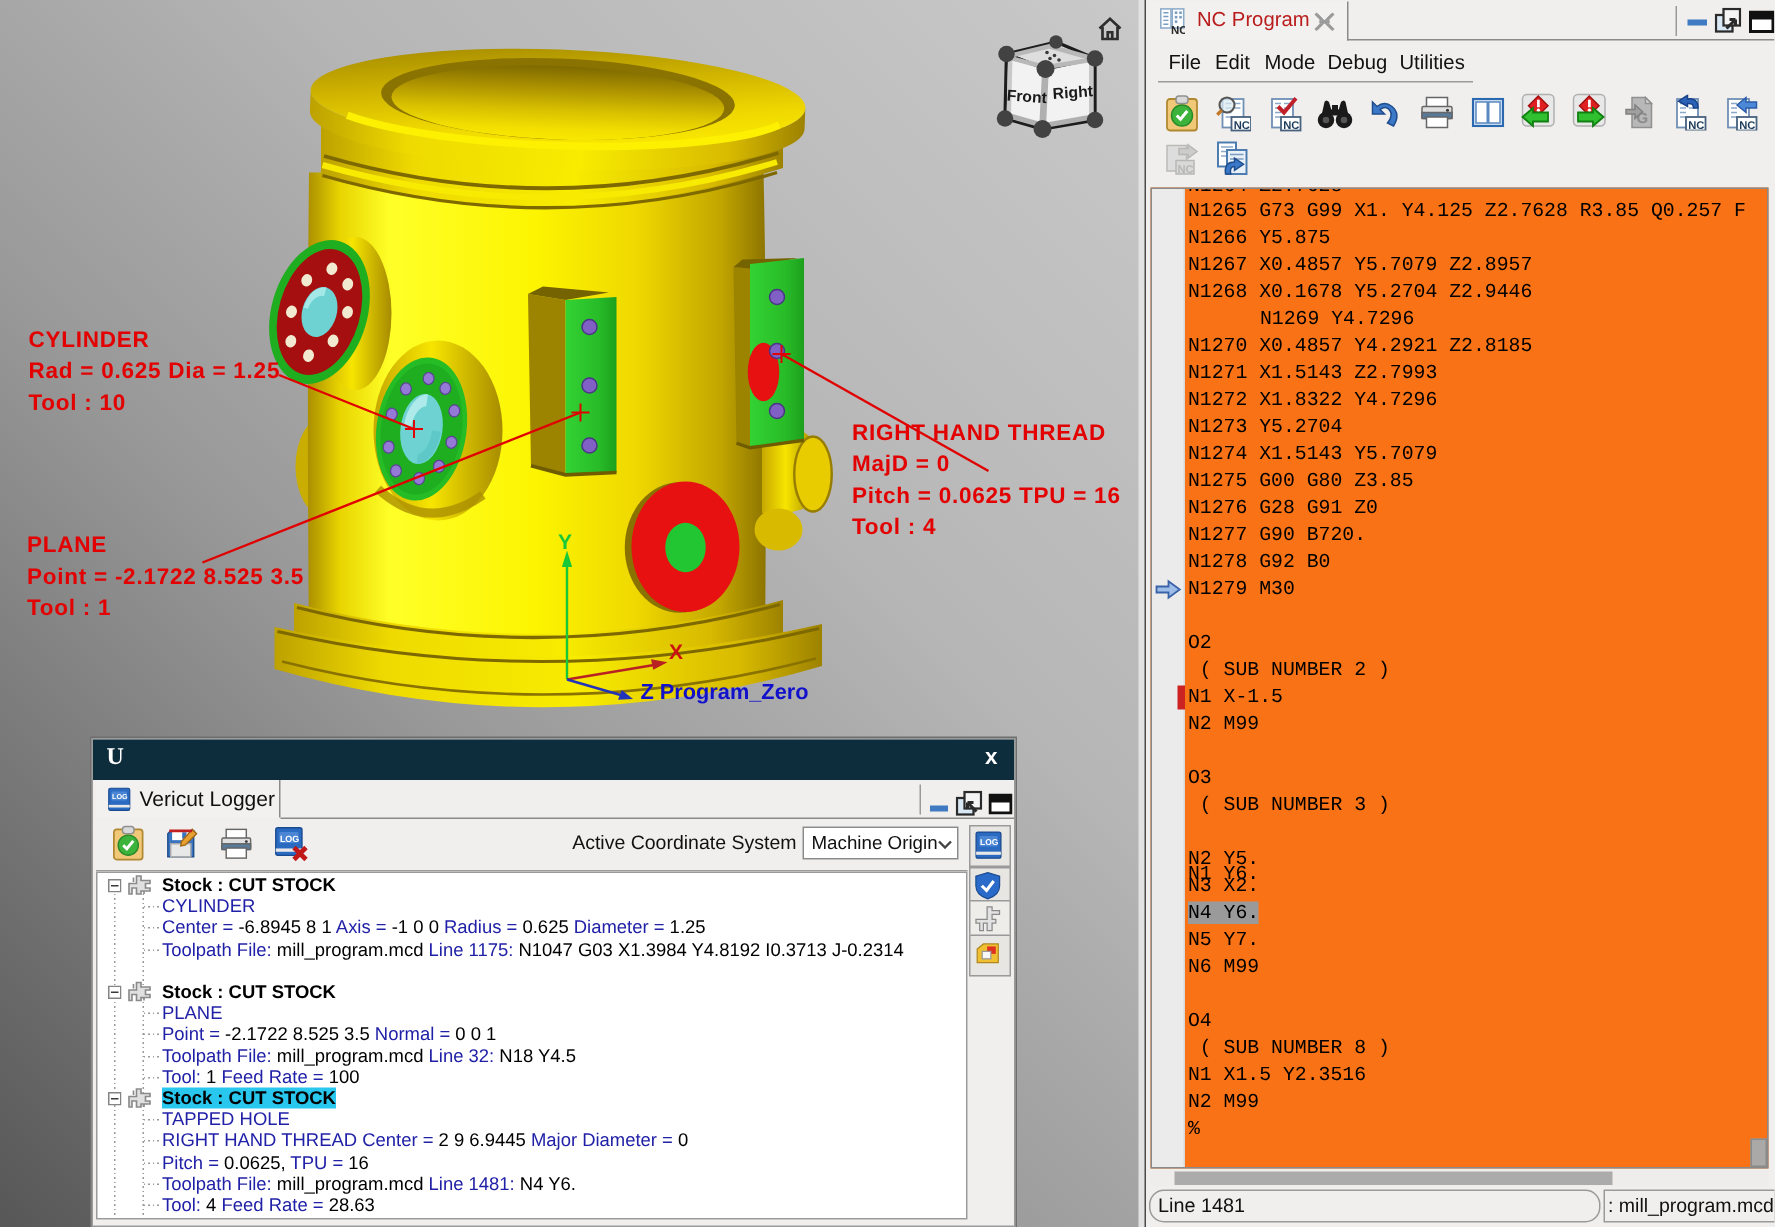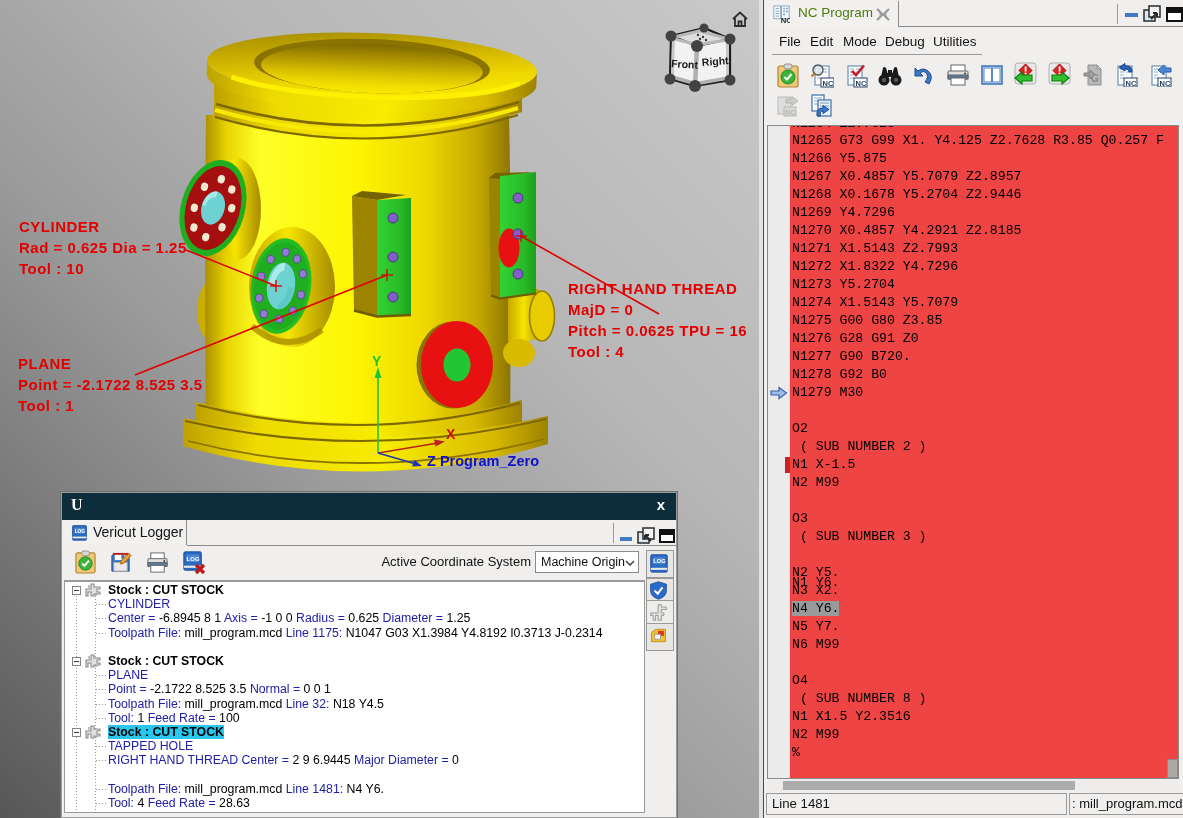--- a/index.html
+++ b/index.html
@@ -10,21 +10,21 @@
   #viewport{left:0;top:0;width:763px;height:818px;
     background:linear-gradient(225deg,#c9c9c9 0%,#b6b6b6 35%,#999999 60%,#575757 100%);}
   .ann{position:absolute;color:#e30000;font-weight:bold;font-size:15px;line-height:21px;letter-spacing:0.5px;white-space:nowrap;}
   
   #ncpanel{left:763px;top:0;width:420px;height:818px;background:#f0efed;border-left:1px solid #4a4a4a;box-sizing:border-box;}
   #nctab{position:absolute;left:2px;top:1px;width:132px;height:26px;background:#f2f1ef;border-right:1px solid #8a8a8a;}
   #nctabline{position:absolute;left:134px;top:26px;right:0;height:1px;background:#8a8a8a;}
   #ncmenu{position:absolute;left:0;top:30px;width:100%;height:24px;font-size:13.5px;color:#111;}
   #ncmenu span{position:absolute;top:4px;}
   #ncmenuline{position:absolute;left:8px;top:54px;width:210px;height:1px;background:#9a9a9a;}
-  #nctext{position:absolute;left:3px;top:125px;width:412px;height:654px;background:#ef4444;border:1px solid #8a8a8a;box-sizing:border-box;overflow:hidden;}
+  #nctext{position:absolute;left:3px;top:125px;width:412px;height:654px;background:#f97316;border:1px solid #8a8a8a;box-sizing:border-box;overflow:hidden;}
   #gutter{position:absolute;left:0;top:0;width:21px;height:100%;background:#ebebeb;border-right:1px solid #d8d8d8;}
   .ncline{position:absolute;left:24px;white-space:pre;font-family:"Liberation Mono",monospace;font-size:13.2px;line-height:18px;height:18px;color:#000;}
   
   #logger{left:61px;top:492px;width:616px;height:326px;background:#f0efed;
     border:1px solid #9a9a9a;outline:1px solid #6f6f6f;box-sizing:border-box;}
   #logtitle{position:absolute;left:0;top:0;width:100%;height:27px;background:#0d2c3c;}
   #logtree{position:absolute;left:2px;top:88px;width:581px;height:232px;background:#fff;border:1px solid #9a9a9a;box-sizing:border-box;overflow:hidden;}
   .trow{position:absolute;left:0;height:14.1px;font-size:12.3px;line-height:14.1px;white-space:pre;color:#000;}
   .b{color:#2121a8;}
   
@@ -345,21 +345,21 @@
       <rect x="10" y="1" width="9" height="15" fill="#fbfdff" stroke="#8cabc9" stroke-width="1.2"></rect>
       <g fill="#7a9cc0">
           <rect x="12" y="3" width="2" height="2"></rect>
           <rect x="15.5" y="3" width="2" height="2"></rect>
           <rect x="12" y="6.5" width="2" height="2"></rect>
           <rect x="15.5" y="6.5" width="2" height="2"></rect>
           <rect x="12" y="10" width="2" height="2"></rect>
         </g>
       <text x="9" y="21" font-size="9" font-weight="bold" fill="#2a2a2a" font-family="Liberation Sans,sans-serif">NC</text>
     </svg>
-    <span style="position:absolute;left:32px;top:4px;font-size:13.5px;color:#4d7c0f;">NC Program</span>
+    <span style="position:absolute;left:32px;top:4px;font-size:13.5px;color:#b91c1c;">NC Program</span>
     <svg width="14" height="13" style="position:absolute;left:110px;top:7px;">
         <path d="M1 1 L5 5 M9 5 L13 1 M1 12 L5 8 M9 8 L13 12 M3.5 6.5 L10.5 6.5" stroke="#9a9a9a" stroke-width="2" fill="none"></path>
         <path d="M2 1.5 L7 6.5 L2 11.5 M12 1.5 L7 6.5 L12 11.5" stroke="#9a9a9a" stroke-width="1.4" fill="none"></path>
       </svg>
   </div>
   <div id="nctabline"></div>
   <div style="position:absolute;left:353px;top:4px;width:1px;height:20px;background:#9a9a9a;"></div>
   <div style="position:absolute;left:361px;top:13px;width:13px;height:4px;background:#3f7ac2;"></div>
   <svg width="18" height="18" style="position:absolute;left:379px;top:5px;">
       <rect x="1" y="5" width="11" height="11" fill="#d8e8f4" stroke="#2a2a2a" stroke-width="1.5"></rect>
@@ -447,21 +447,21 @@
   </div>
   <div id="nctext">
     <div id="gutter"></div>
     <div style="position:absolute;right:0px;top:633px;width:11px;height:19px;background:#aaa9a7;border:1px solid #8a8a8a;box-sizing:border-box;"></div>
     <div id="nclines">
     <div class="ncline" style="top:-11px;">N1264 Z2.7628</div>
     <div class="ncline" style="top:6px;">N1265 G73 G99 X1. Y4.125 Z2.7628 R3.85 Q0.257 F</div>
     <div class="ncline" style="top:24px;">N1266 Y5.875</div>
     <div class="ncline" style="top:42px;">N1267 X0.4857 Y5.7079 Z2.8957</div>
     <div class="ncline" style="top:60px;">N1268 X0.1678 Y5.2704 Z2.9446</div>
-    <div class="ncline" style="top:78px;">N1269 Y4.7296</div>
+    <div class="ncline" style="top:78px;margin-left:48px;">N1269 Y4.7296</div>
     <div class="ncline" style="top:96px;">N1270 X0.4857 Y4.2921 Z2.8185</div>
     <div class="ncline" style="top:114px;">N1271 X1.5143 Z2.7993</div>
     <div class="ncline" style="top:132px;">N1272 X1.8322 Y4.7296</div>
     <div class="ncline" style="top:150px;">N1273 Y5.2704</div>
     <div class="ncline" style="top:168px;">N1274 X1.5143 Y5.7079</div>
     <div class="ncline" style="top:186px;">N1275 G00 G80 Z3.85</div>
     <div class="ncline" style="top:204px;">N1276 G28 G91 Z0</div>
     <div class="ncline" style="top:222px;">N1277 G90 B720.</div>
     <div class="ncline" style="top:240px;">N1278 G92 B0</div>
     <div class="ncline" style="top:258px;">N1279 M30</div>
@@ -485,21 +485,21 @@
     <svg style="position:absolute;left:2px;top:260px;" width="18" height="14">
           <path d="M1 5 L9 5 L9 1.5 L16.5 7 L9 12.5 L9 9 L1 9 Z" fill="#9dbde8" stroke="#3a62a8" stroke-width="1.2"></path>
         </svg>
     <div style="position:absolute;left:17px;top:331px;width:5px;height:16px;background:#cc2222;"></div>
     </div>
   </div>
 
   <div style="position:absolute;left:3px;top:780px;width:412px;height:11px;background:#eeedeb;">
     <div style="position:absolute;left:16px;top:1px;width:292px;height:9px;background:#ababab;"></div>
   </div>
-  <div class="statcell" style="left:2px;top:793px;width:301px;"><span style="padding-left:5px;">Line 1481</span></div>
+  <div class="statcell" style="left:2px;top:793px;width:301px;border-radius:10px;"><span style="padding-left:5px;">Line 1481</span></div>
   <div class="statcell" style="left:305px;top:793px;width:115px;font-size:13px;"><span style="padding-left:2px;">: mill_program.mcd</span></div>
 </div>
 
 <div id="logger" class="abs">
   <div id="logtitle">
     <span style="position:absolute;left:9px;top:3px;color:#fff;font-weight:bold;font-size:16px;font-family:'Liberation Serif',serif;">U</span>
     <span style="position:absolute;right:11px;top:3px;color:#fff;font-weight:bold;font-size:15px;">x</span>
   </div>
   <div id="logtabrow" style="position:absolute;left:0;top:27px;width:100%;height:26px;">
     <div style="position:absolute;left:2px;top:0;width:122px;height:25px;background:#f2f1ef;border-right:1px solid #8a8a8a;"></div>
@@ -591,16 +591,17 @@
           <line x1="2" y1="4.5" x2="7" y2="4.5" stroke="#3a3a3a"></line>
         </svg><svg width="17" height="14" viewBox="0 0 17 14" style="position:absolute;left:20px;top:0px;">
           <g stroke="#8a8a8a" fill="#e0e0e0" stroke-width="1.1">
             <path d="M6 1 L9 1 L9 4 L15 4 L15 6 L12 6 L12 9 L15 9 L15 11 L9 11 L9 13 L6 13 L6 9 L3 9 L3 13 L1 13 L1 6 L6 6 Z"></path>
             <line x1="4" y1="2" x2="4" y2="5"></line>
             <line x1="11" y1="11" x2="11" y2="13"></line>
           </g>
         </svg><span style="position:absolute;left:43px;font-weight:bold;background:#29c6ee;">Stock : CUT STOCK</span></div>
       <div class="trow" style="top:157.2px;width:100%;"><span style="position:absolute;left:31px;top:7px;width:11px;height:1px;background:repeating-linear-gradient(to right,#9a9a9a 0 1px,transparent 1px 3px);"></span><span style="position:absolute;left:43px;"><span class="b">TAPPED HOLE</span></span></div>
       <div class="trow" style="top:171.4px;width:100%;"><span style="position:absolute;left:31px;top:7px;width:11px;height:1px;background:repeating-linear-gradient(to right,#9a9a9a 0 1px,transparent 1px 3px);"></span><span style="position:absolute;left:43px;"><span class="b">RIGHT HAND THREAD Center =</span><span class="k"> 2 9 6.9445 </span><span class="b">Major Diameter =</span><span class="k"> 0</span></span></div>
+      <div class="trow" style="top:185.6px;width:100%;"><span style="position:absolute;left:31px;top:7px;width:11px;height:1px;background:repeating-linear-gradient(to right,#9a9a9a 0 1px,transparent 1px 3px);"></span><span style="position:absolute;left:43px;"><span class="b">Pitch =</span><span class="k"> 0.0625, </span><span class="b">TPU =</span><span class="k"> 16</span></span></div>
       <div class="trow" style="top:199.8px;width:100%;"><span style="position:absolute;left:31px;top:7px;width:11px;height:1px;background:repeating-linear-gradient(to right,#9a9a9a 0 1px,transparent 1px 3px);"></span><span style="position:absolute;left:43px;"><span class="b">Toolpath File:</span><span class="k"> mill_program.mcd </span><span class="b">Line 1481:</span><span class="k"> N4 Y6.</span></span></div>
       <div class="trow" style="top:214.0px;width:100%;"><span style="position:absolute;left:31px;top:7px;width:11px;height:1px;background:repeating-linear-gradient(to right,#9a9a9a 0 1px,transparent 1px 3px);"></span><span style="position:absolute;left:43px;"><span class="b">Tool:</span><span class="k"> 4 </span><span class="b">Feed Rate =</span><span class="k"> 28.63</span></span></div>
     </div>
 </div>
 
 </body></html>

